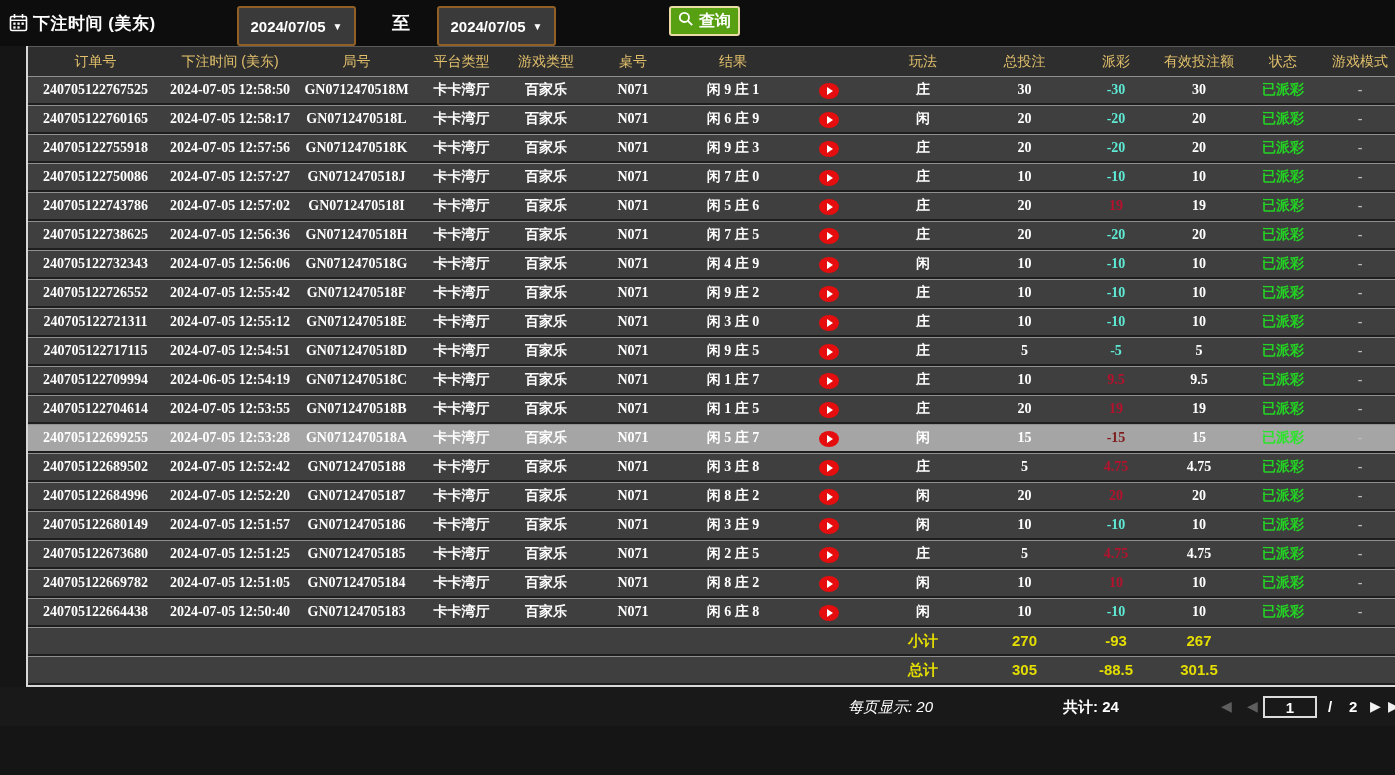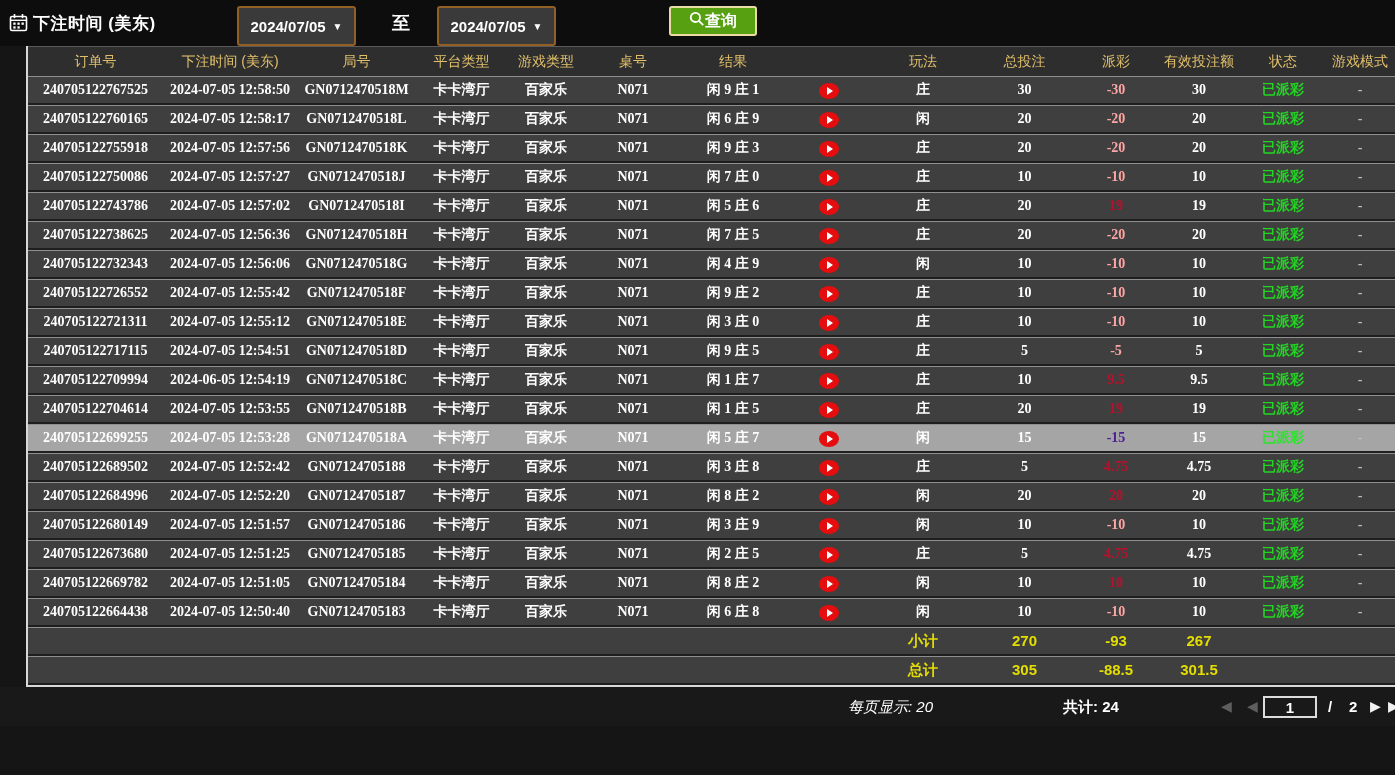--- a/index.html
+++ b/index.html
@@ -17,23 +17,23 @@
     position:absolute; top:6px; width:119px; height:40px;
     background:#3a3a3a; border:2px solid #925f25; border-radius:3px;
     display:flex; align-items:center; justify-content:center; gap:7px;
     font-size:15px; font-weight:700; color:#fff; cursor:pointer;
   }
   .datebox.from { left:237px; }
   .datebox.to   { left:437px; }
   .datebox .chev { font-size:10px; color:#fff; }
   .to-label { position:absolute; left:392px; top:11px; font-size:18px; font-weight:700; }
   .query-btn {
-    position:absolute; left:669px; top:6px; height:30px; padding:0 18px;
+    position:absolute; left:669px; top:6px; height:30px; padding:0 7px;
     background:#57a012; border:2px solid #e9dba3; border-radius:3px;
-    display:flex; align-items:center; 
+    display:flex; align-items:center; gap:5px;
     color:#fff; font-size:16px; font-weight:700; cursor:pointer;
     font-family:"Liberation Sans","DejaVu Sans",sans-serif;
   }
   
   .table-wrap {
     margin-left:26px; width:1369px;
     border-left:2px solid #d8d8d8; border-bottom:2px solid #d8d8d8;
   }
   table { border-collapse:separate; border-spacing:0; table-layout:fixed; width:1367px; }
   thead th {
@@ -42,23 +42,23 @@
     border-top:1px solid #5a5a5a; overflow:hidden; white-space:nowrap;
   }
   tbody td, tfoot td {
     height:27px; line-height:26px; background:#3f3f3f;
     font-size:14px; font-weight:600; text-align:center;
     border-top:1px solid #8f8f8f; border-bottom:2px solid #1e1e1e;
     overflow:hidden; white-space:nowrap; color:#fff;
   }
   tbody tr { cursor:pointer;font-family:Liberation Serif, serif; }
   tbody tr.selected td { background:#a5a5a5; }
-  td.neg { color:#fca5a5; }
+  td.neg { color:#5eead4; }
   td.pos { color:#b5122e; }
-  tr.selected td.neg { color:#4c1d95; }
+  tr.selected td.neg { color:#7f1d1d; }
   td.status { color:#23d423; }
   tr.selected td.status { color:#2ae42a; }
   td.mode { color:#bdbdbd; }
   tfoot td { color:#e4de00; font-weight:700; font-size:15px; }
   .play-icon {
     display:inline-block; width:20px; height:16px; background:#e50d0d;
     border-radius:50%; position:relative; vertical-align:middle; cursor:pointer;
   }
   .play-icon .tri {
     position:absolute; left:8px; top:4px; width:0; height:0;

